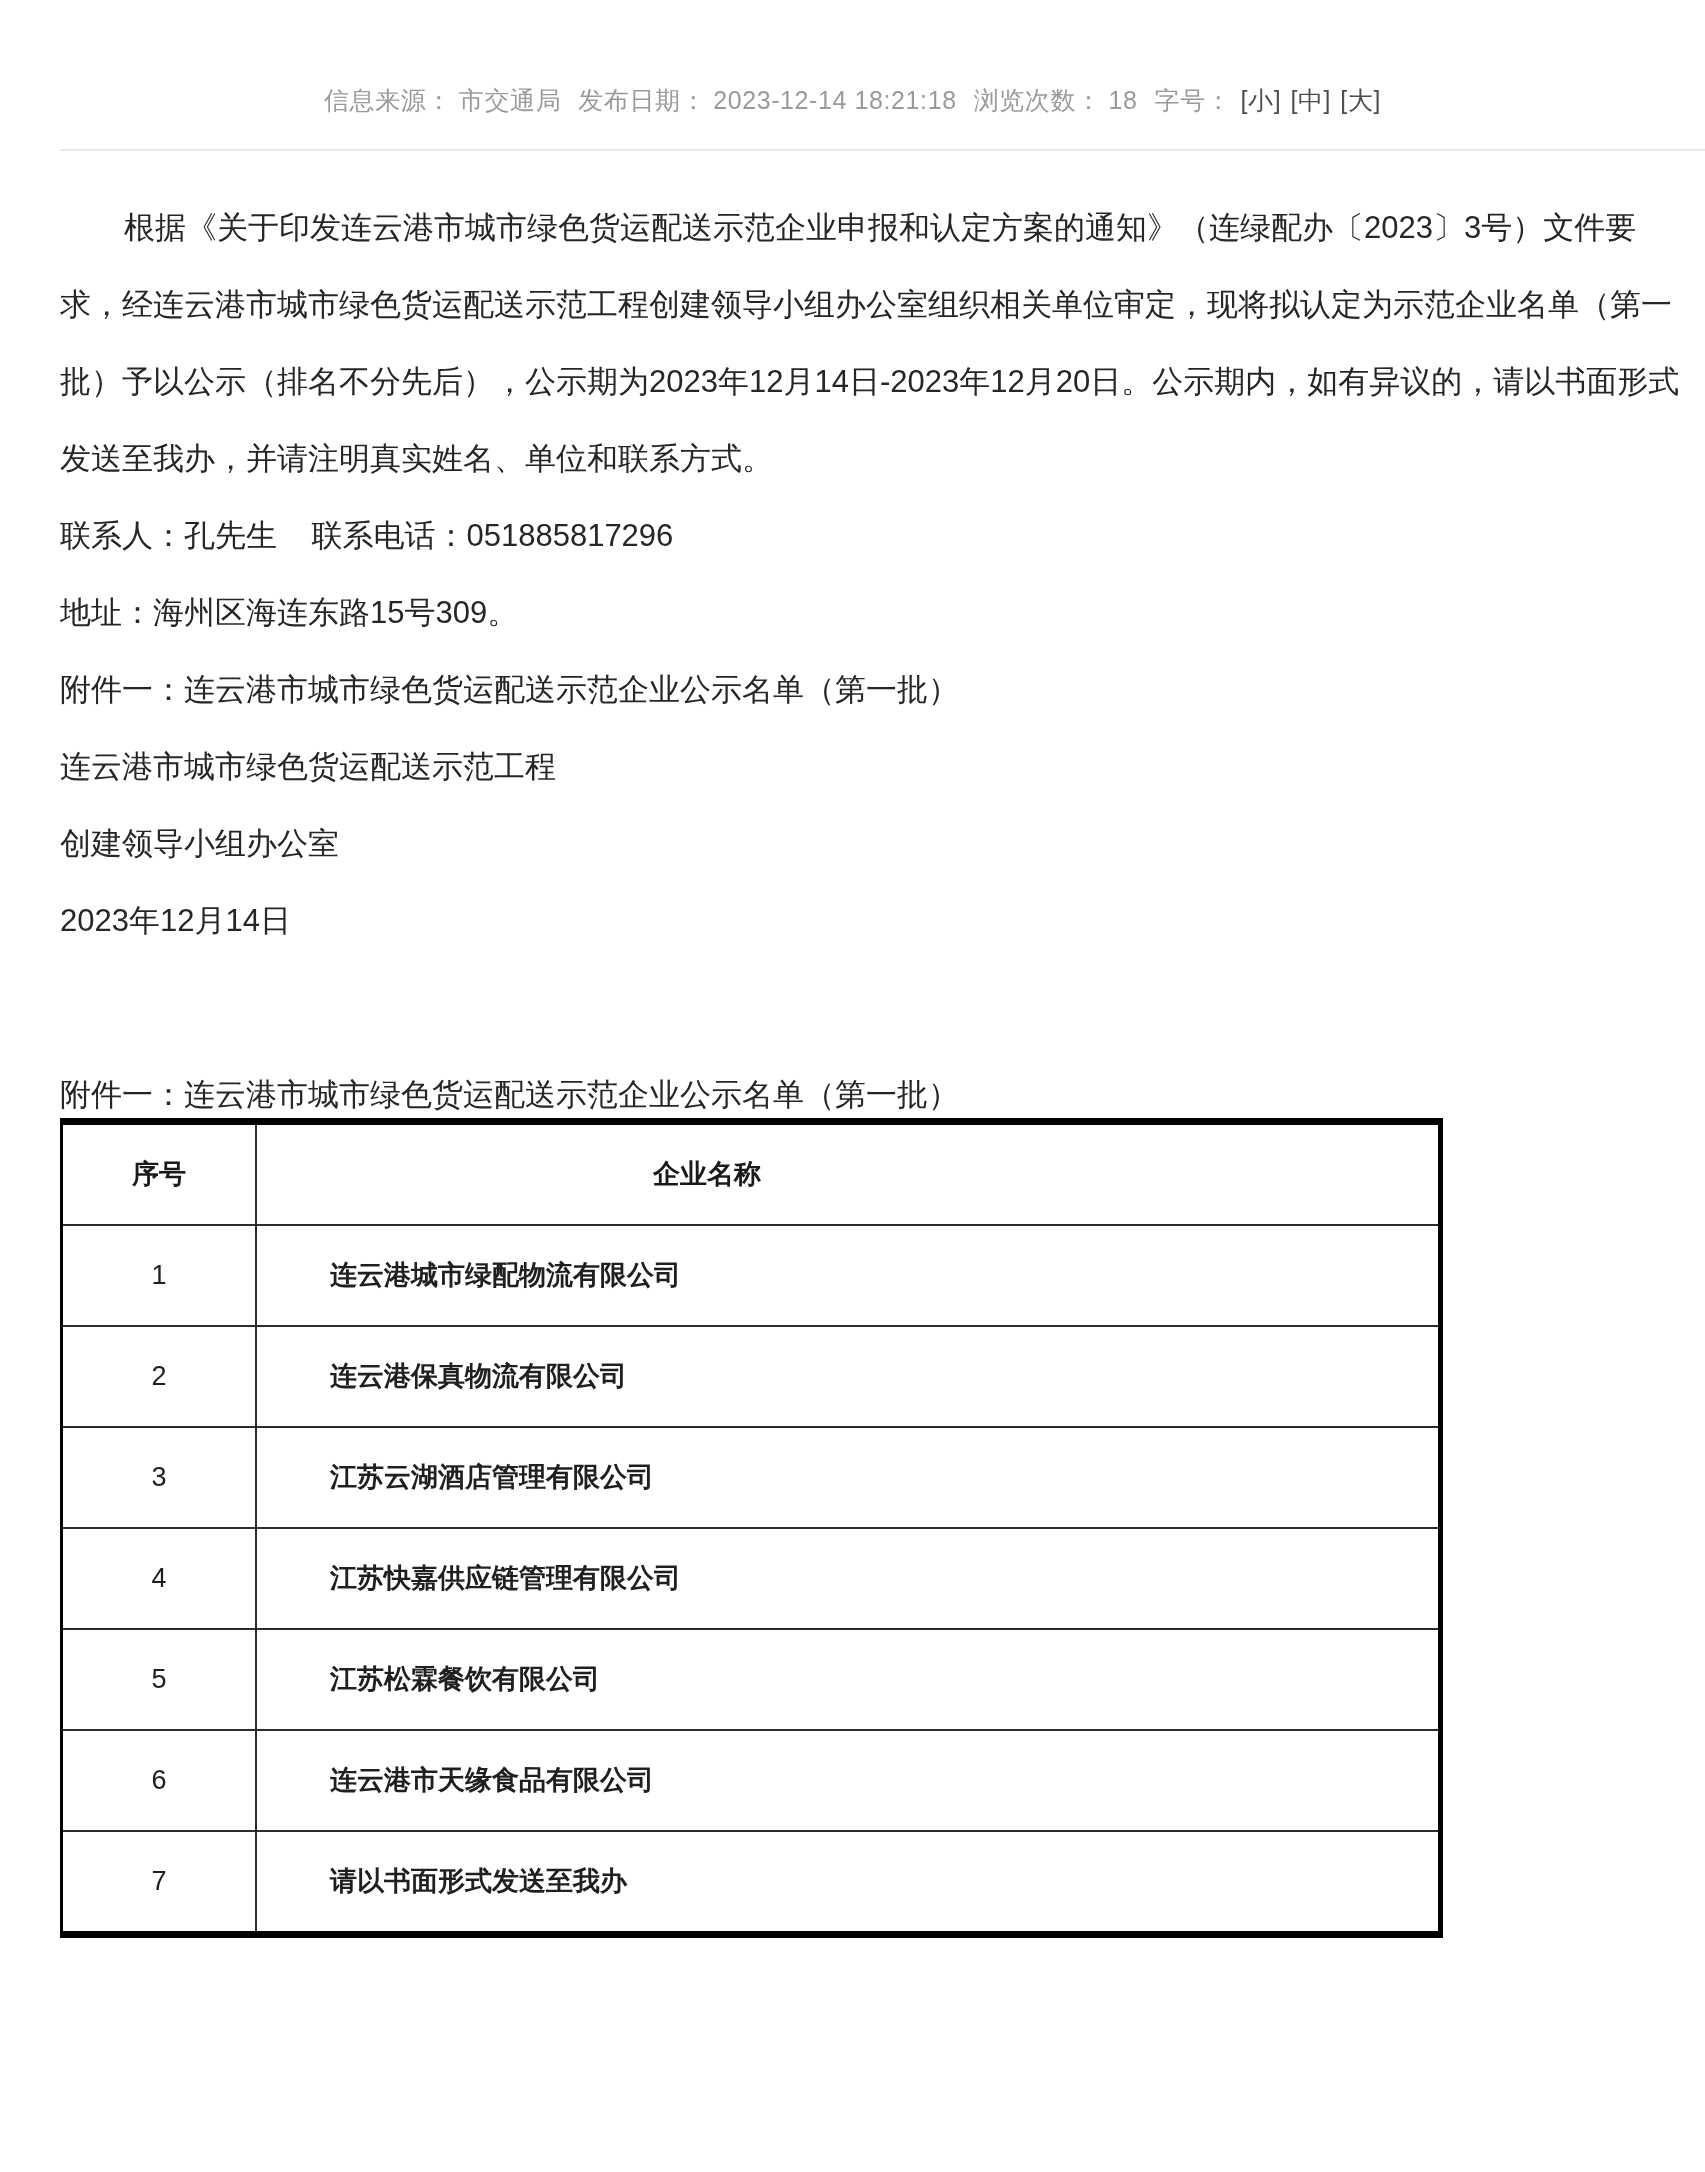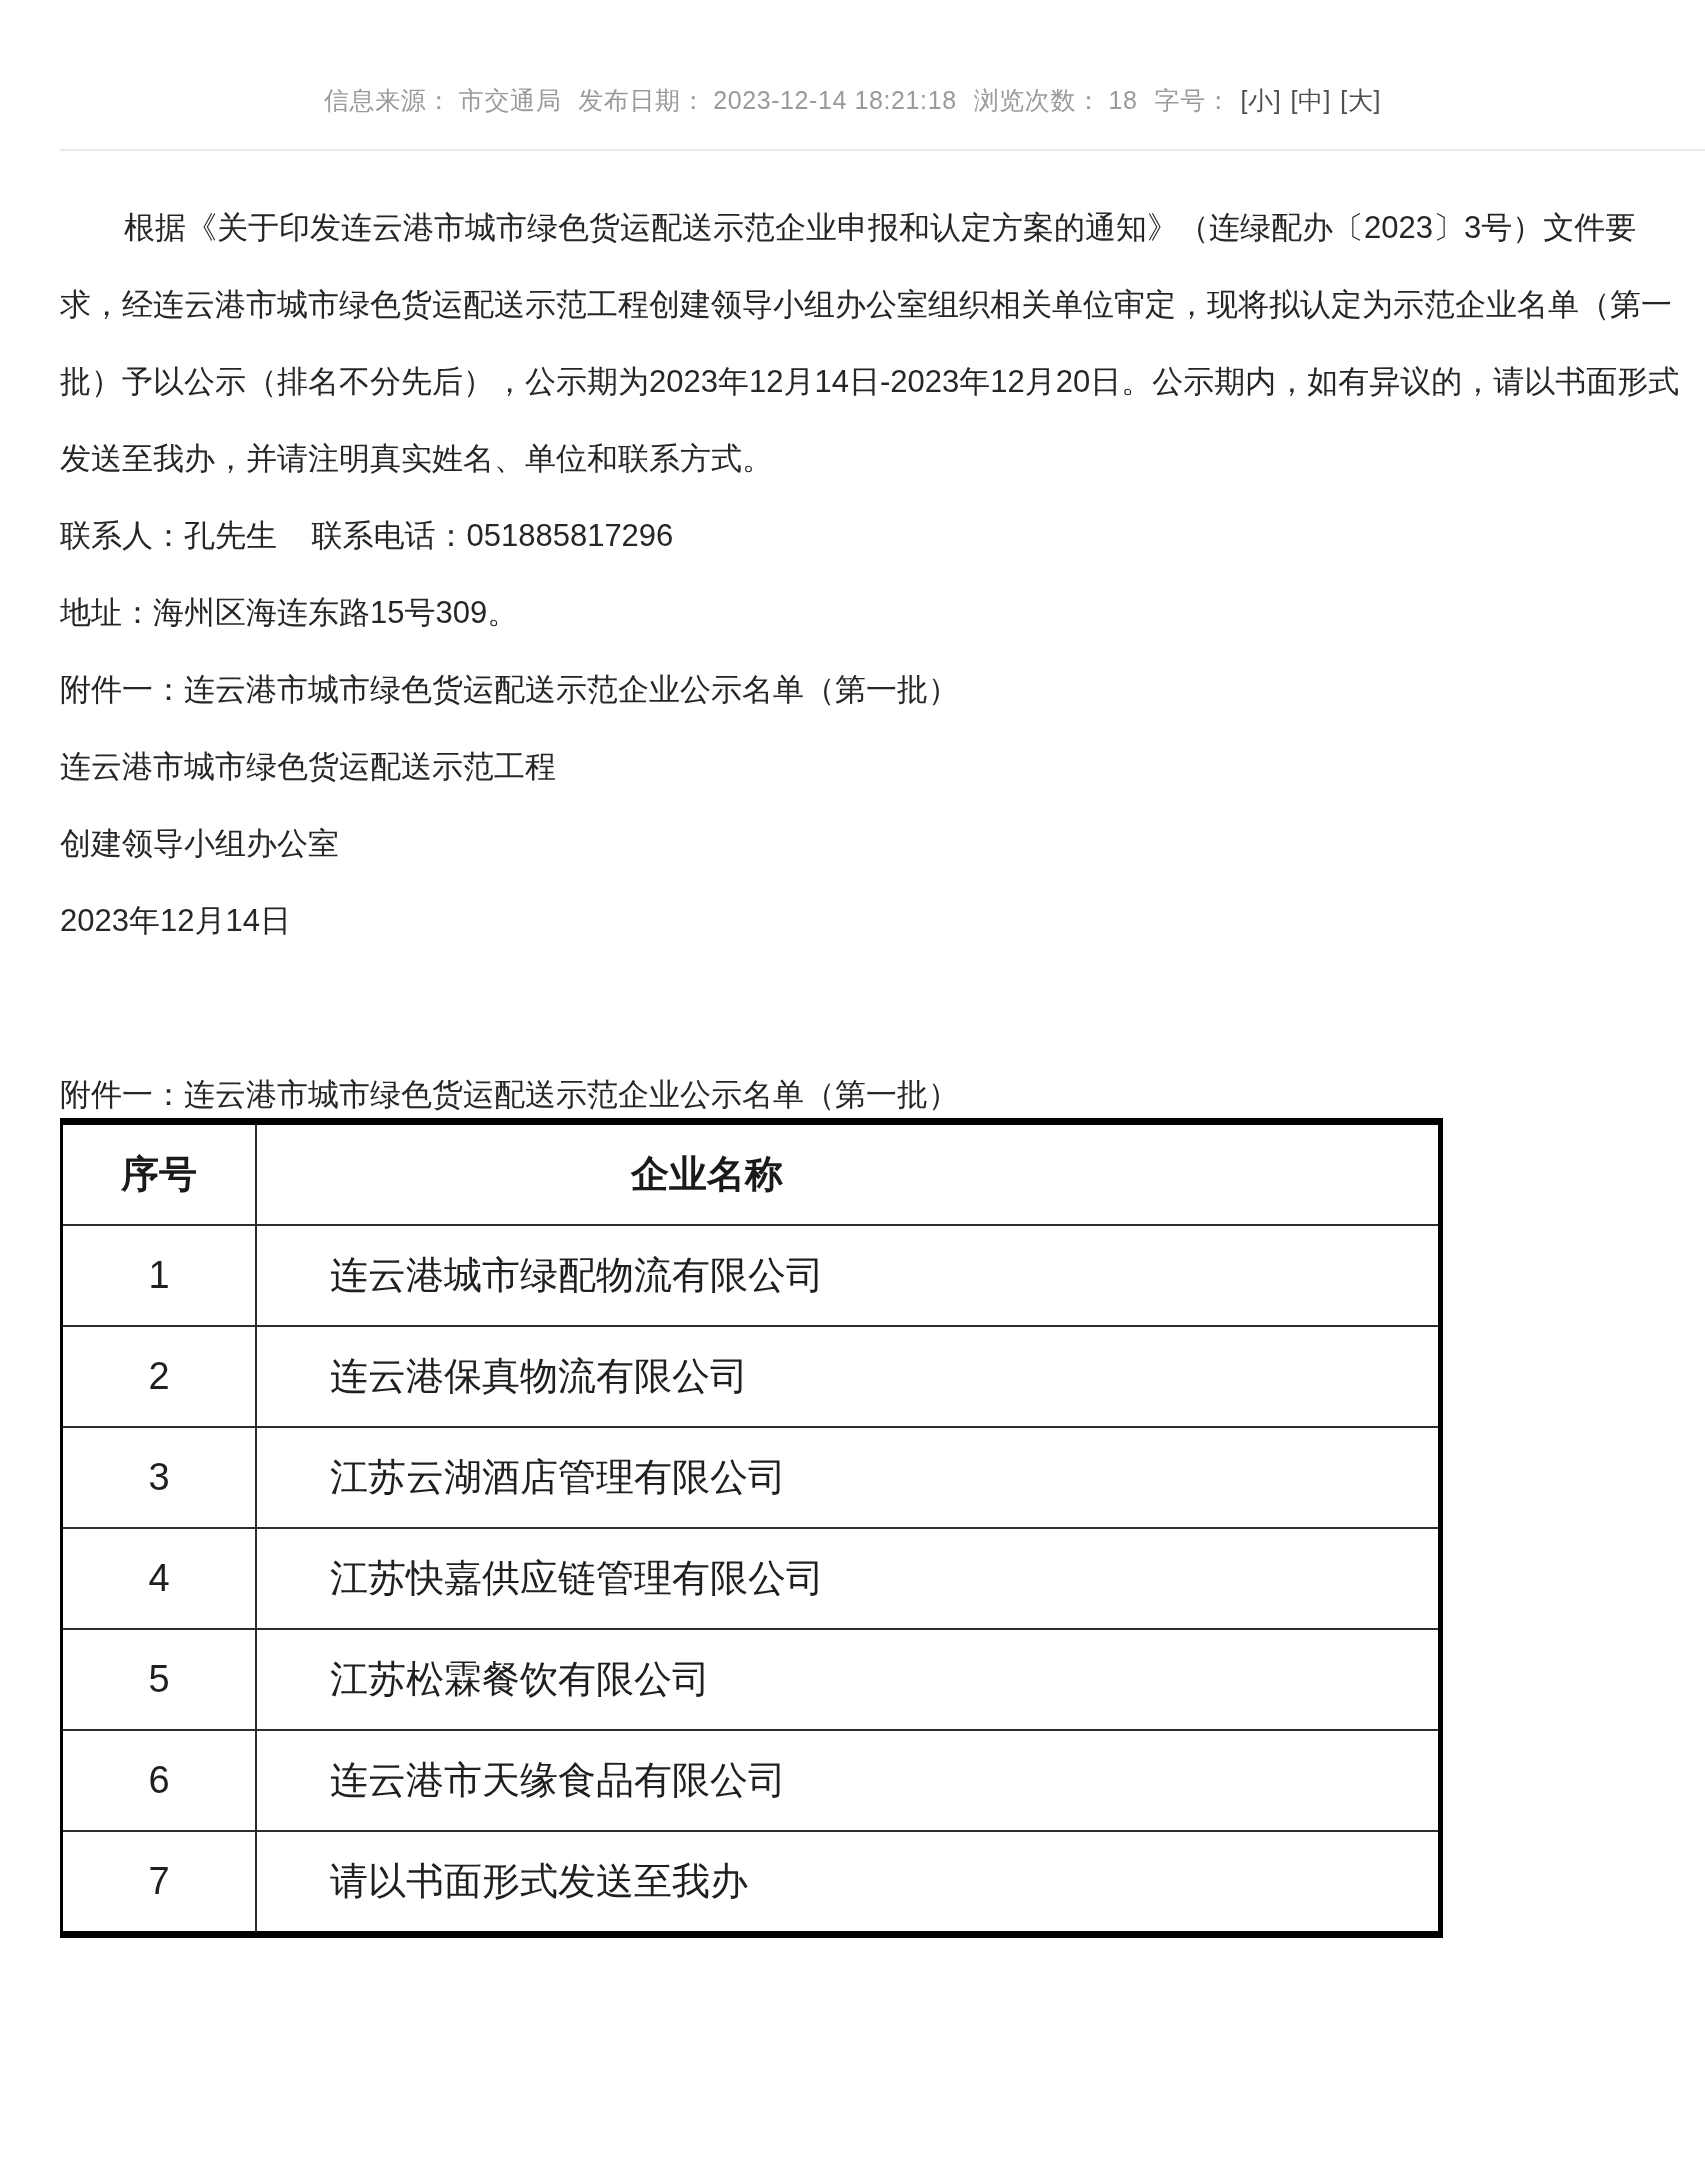--- a/index.html
+++ b/index.html
@@ -65,30 +65,30 @@
     table-layout: fixed;
     width: 1383px;
     margin-top: -15px;
     background: #fff;
   }
   table.enterprise-table { border: 3.4px solid #000; border-top-width: 7.4px; border-bottom-width: 7.4px; border-right-width: 5.7px; }
   .enterprise-table th, .enterprise-table td {
     border: 2.3px solid #2d2d2d;
     height: 99px;
     padding: 0;
-    font-size: 38px;
+    font-size: 27px;
     line-height: 37px;
     vertical-align: middle;
     color: #1f1f1f;
     overflow: hidden;
   }
   .enterprise-table th { font-weight: bold; color: #1a1a1a; }
   .col-idx { width: 192px; text-align: center; }
   th.col-name { text-align: center; padding-right: 281px; }
-  td.col-name { text-align: left; padding-left: 73px; }
+  td.col-name { text-align: left; padding-left: 73px; font-weight: bold; }
 </style>
 </head>
 <body>
 
 <div class="page">
 
 
   <div class="meta">
     <span>信息来源：</span><span class="v">市交通局</span><span class="gap">发布日期：</span><span class="v">2023-12-14 18:21:18</span><span class="gap">浏览次数：</span><span class="v">18</span><span class="gap">字号：</span><a class="fs">[小]</a><a class="fs">[中]</a><a class="fs">[大]</a>
   </div>

